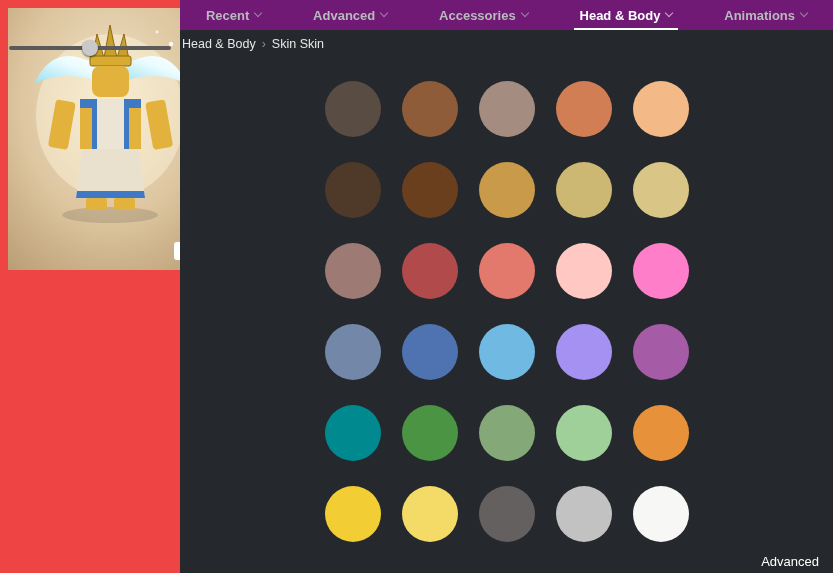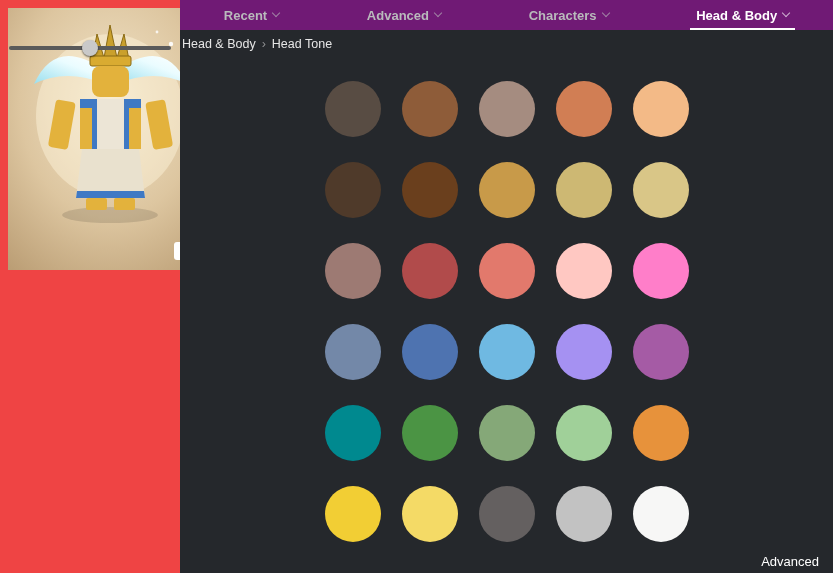--- a/index.html
+++ b/index.html
@@ -237,33 +237,37 @@
     <div class="tab-bar">
         <div class="tab">
           <span>Recent</span>
           <span class="caret"></span>
         </div>
         <div class="tab">
           <span>Advanced</span>
           <span class="caret"></span>
         </div>
         <div class="tab">
-          <span>Characters</span>
+          <span>Accessories</span>
           <span class="caret"></span>
         </div>
         <div class="tab active">
           <span>Head &amp; Body</span>
+          <span class="caret"></span>
+        </div>
+        <div class="tab">
+          <span>Animations</span>
           <span class="caret"></span>
         </div>
       </div>
 
     <div class="breadcrumb">
       <span class="crumb-parent">Head &amp; Body</span>
       <span class="sep">›</span>
-      <span class="crumb-current">Head Tone</span>
+      <span class="crumb-current">Skin Skin</span>
     </div>
 
     <div class="skin-grid">
         <div class="swatch" style="background: rgb(88, 76, 67);"></div>
         <div class="swatch" style="background: rgb(142, 92, 57);"></div>
         <div class="swatch" style="background: rgb(165, 140, 128);"></div>
         <div class="swatch" style="background: rgb(209, 126, 84);"></div>
         <div class="swatch" style="background: rgb(243, 186, 135);"></div>
         <div class="swatch" style="background: rgb(79, 58, 42);"></div>
         <div class="swatch" style="background: rgb(106, 63, 29);"></div>

